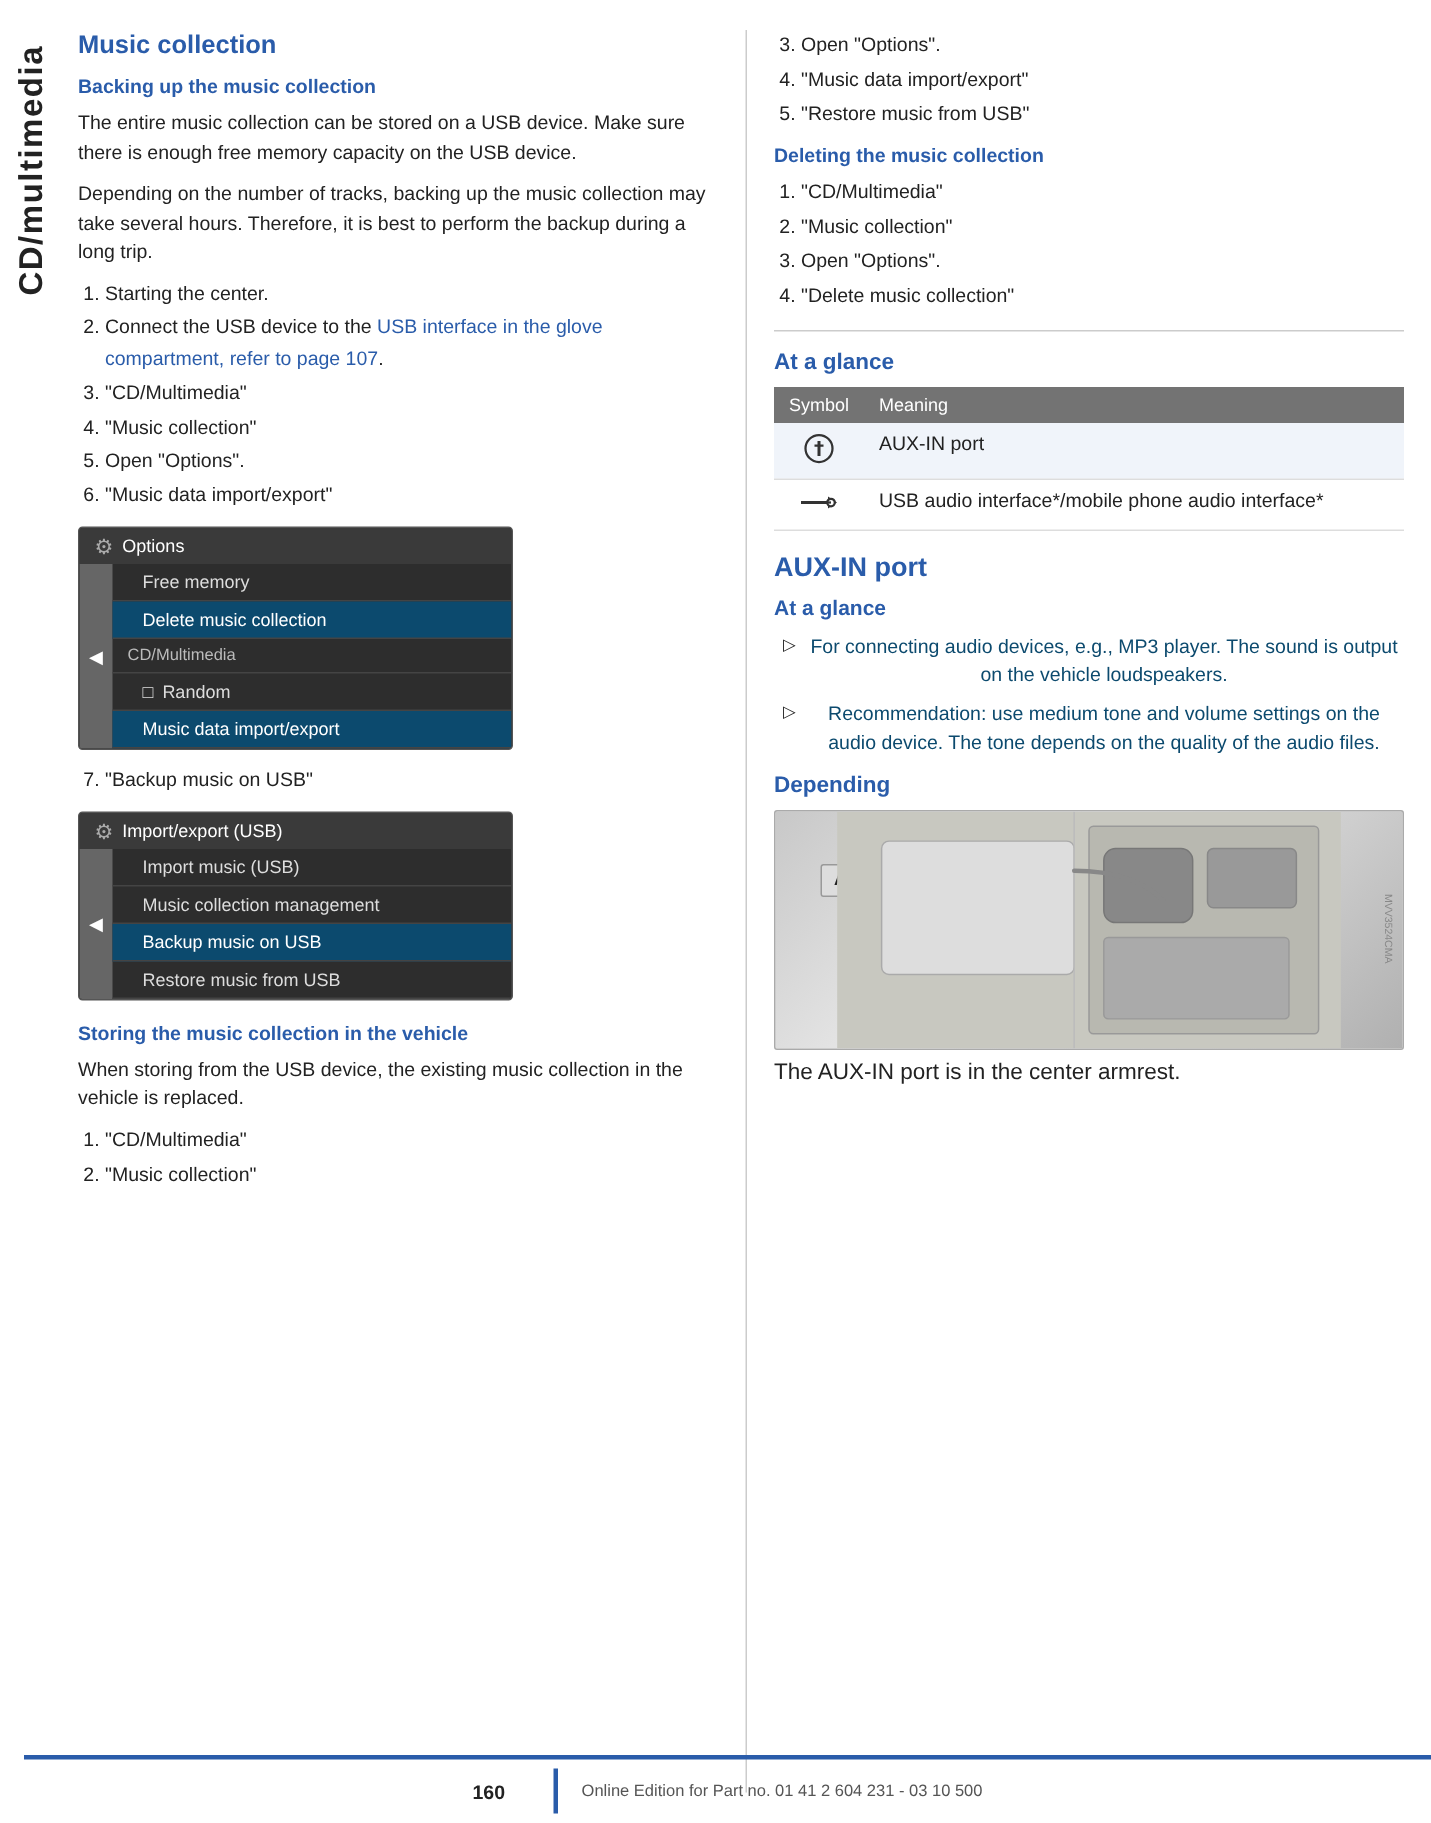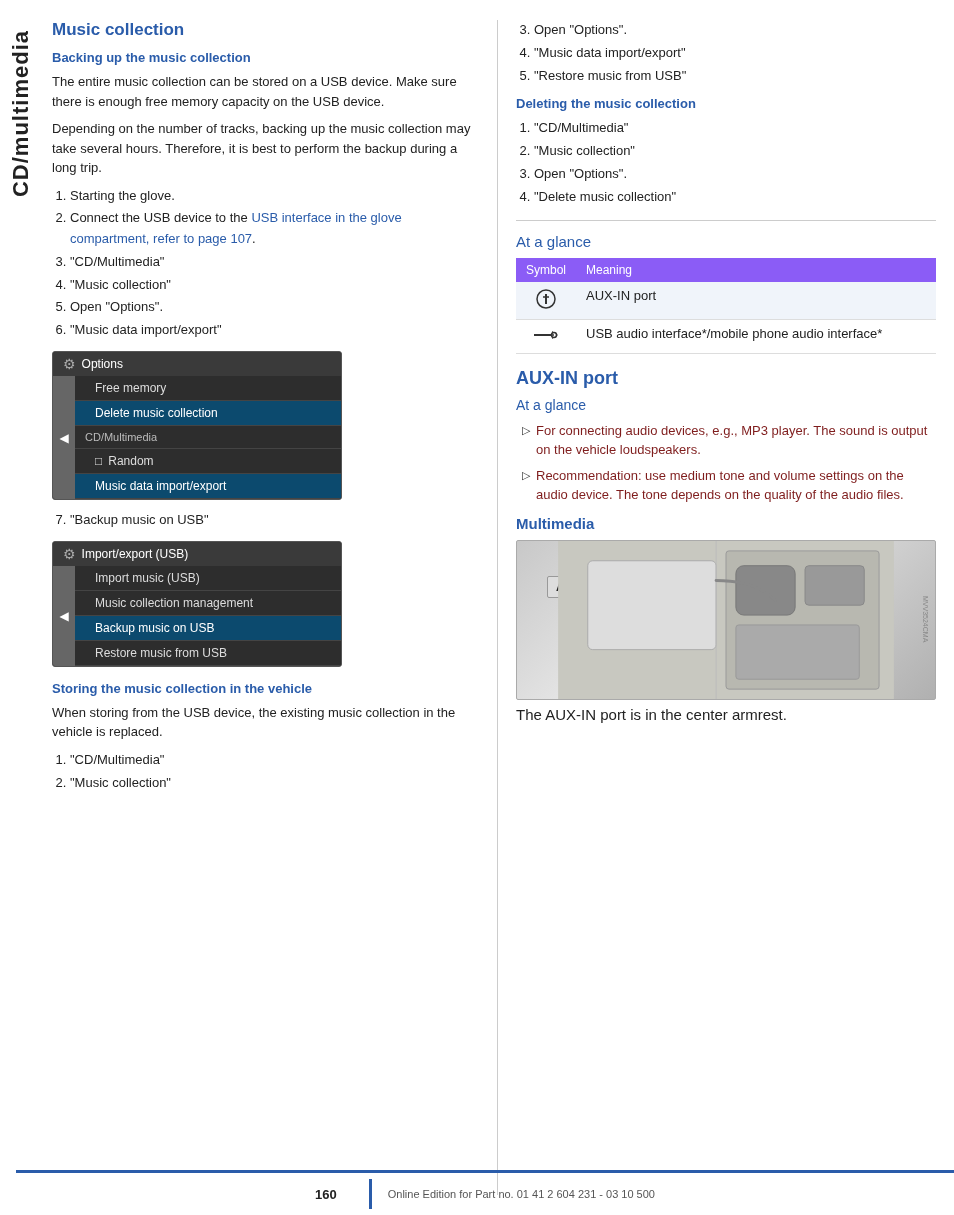--- a/index.html
+++ b/index.html
@@ -194,33 +194,33 @@
     .ext-section-title {
       font-size: 26px;
       font-weight: bold;
       color: #2a5caa;
       margin-bottom: 12px;
       margin-top: 10px;
     }
 
     .at-glance-title {
       font-size: 15px;
-      font-weight: normal;
+      font-weight: bold;
       color: #2a5caa;
       margin-bottom: 8px;
     }
 
     .symbol-table {
       width: 100%;
       border-collapse: collapse;
       margin-bottom: 14px;
     }
 
     .symbol-table th {
-      background: #8b5cf6;
+      background: #737373;
       color: #fff;
       font-size: 12px;
       padding: 5px 10px;
       text-align: left;
       font-weight: normal;
     }
 
     .symbol-table td {
       padding: 6px 10px;
       font-size: 13px;
@@ -248,24 +248,25 @@
 
     ul.bullet-list {
       list-style: none;
       margin-left: 6px;
       margin-bottom: 10px;
     }
 
     ul.bullet-list li {
       font-size: 13px;
       line-height: 1.5;
-      color: #7f1d1d;
+      color: #0c4a6e;
       padding-left: 14px;
       position: relative;
       margin-bottom: 6px;
+      text-align: center;
     }
 
     ul.bullet-list li::before {
       content: '▷';
       position: absolute;
       left: 0;
       font-size: 11px;
       color: #222;
       top: 1px;
     }
@@ -385,21 +386,21 @@
     <div class="left-col">
 
       <h1 class="section-title">Music collection</h1>
 
       <h2 class="subsection-title">Backing up the music collection</h2>
 
       <p class="body-text">The entire music collection can be stored on a USB device. Make sure there is enough free memory capacity on the USB device.</p>
       <p class="body-text">Depending on the number of tracks, backing up the music collection may take several hours. Therefore, it is best to perform the backup during a long trip.</p>
 
       <ol class="numbered-list">
-        <li><span>Starting the glove.</span></li>
+        <li><span>Starting the center.</span></li>
         <li>Connect the USB device to the <span class="link-text">USB interface in the glove compartment, refer to page 107</span>.</li>
         <li><span>"CD/Multimedia"</span></li>
         <li><span>"Music collection"</span></li>
         <li><span>Open "Options".</span></li>
         <li><span>"Music data import/export"</span></li>
       </ol>
 
       <div class="screen-mockup">
         <div class="screen-header">
           <span class="gear-icon">⚙</span>
@@ -505,21 +506,21 @@
 
       <h2 class="aux-port-title">AUX-IN port</h2>
 
       <h3 class="at-glance-title" style="font-size:14px;">At a glance</h3>
 
       <ul class="bullet-list">
         <li>For connecting audio devices, e.g., MP3 player. The sound is output on the vehicle loudspeakers.</li>
         <li>Recommendation: use medium tone and volume settings on the audio device. The tone depends on the quality of the audio files.</li>
       </ul>
 
-      <h3 class="connecting-title">Multimedia</h3>
+      <h3 class="connecting-title">Depending</h3>
 
       <div class="aux-image">
         <div class="aux-label-box">
           <span>AUX</span>
           <div class="aux-circle"></div>
           <span>IN</span>
         </div>
 
         <svg style="position:absolute;inset:0;width:100%;height:100%;" viewBox="0 0 340 160">
 

